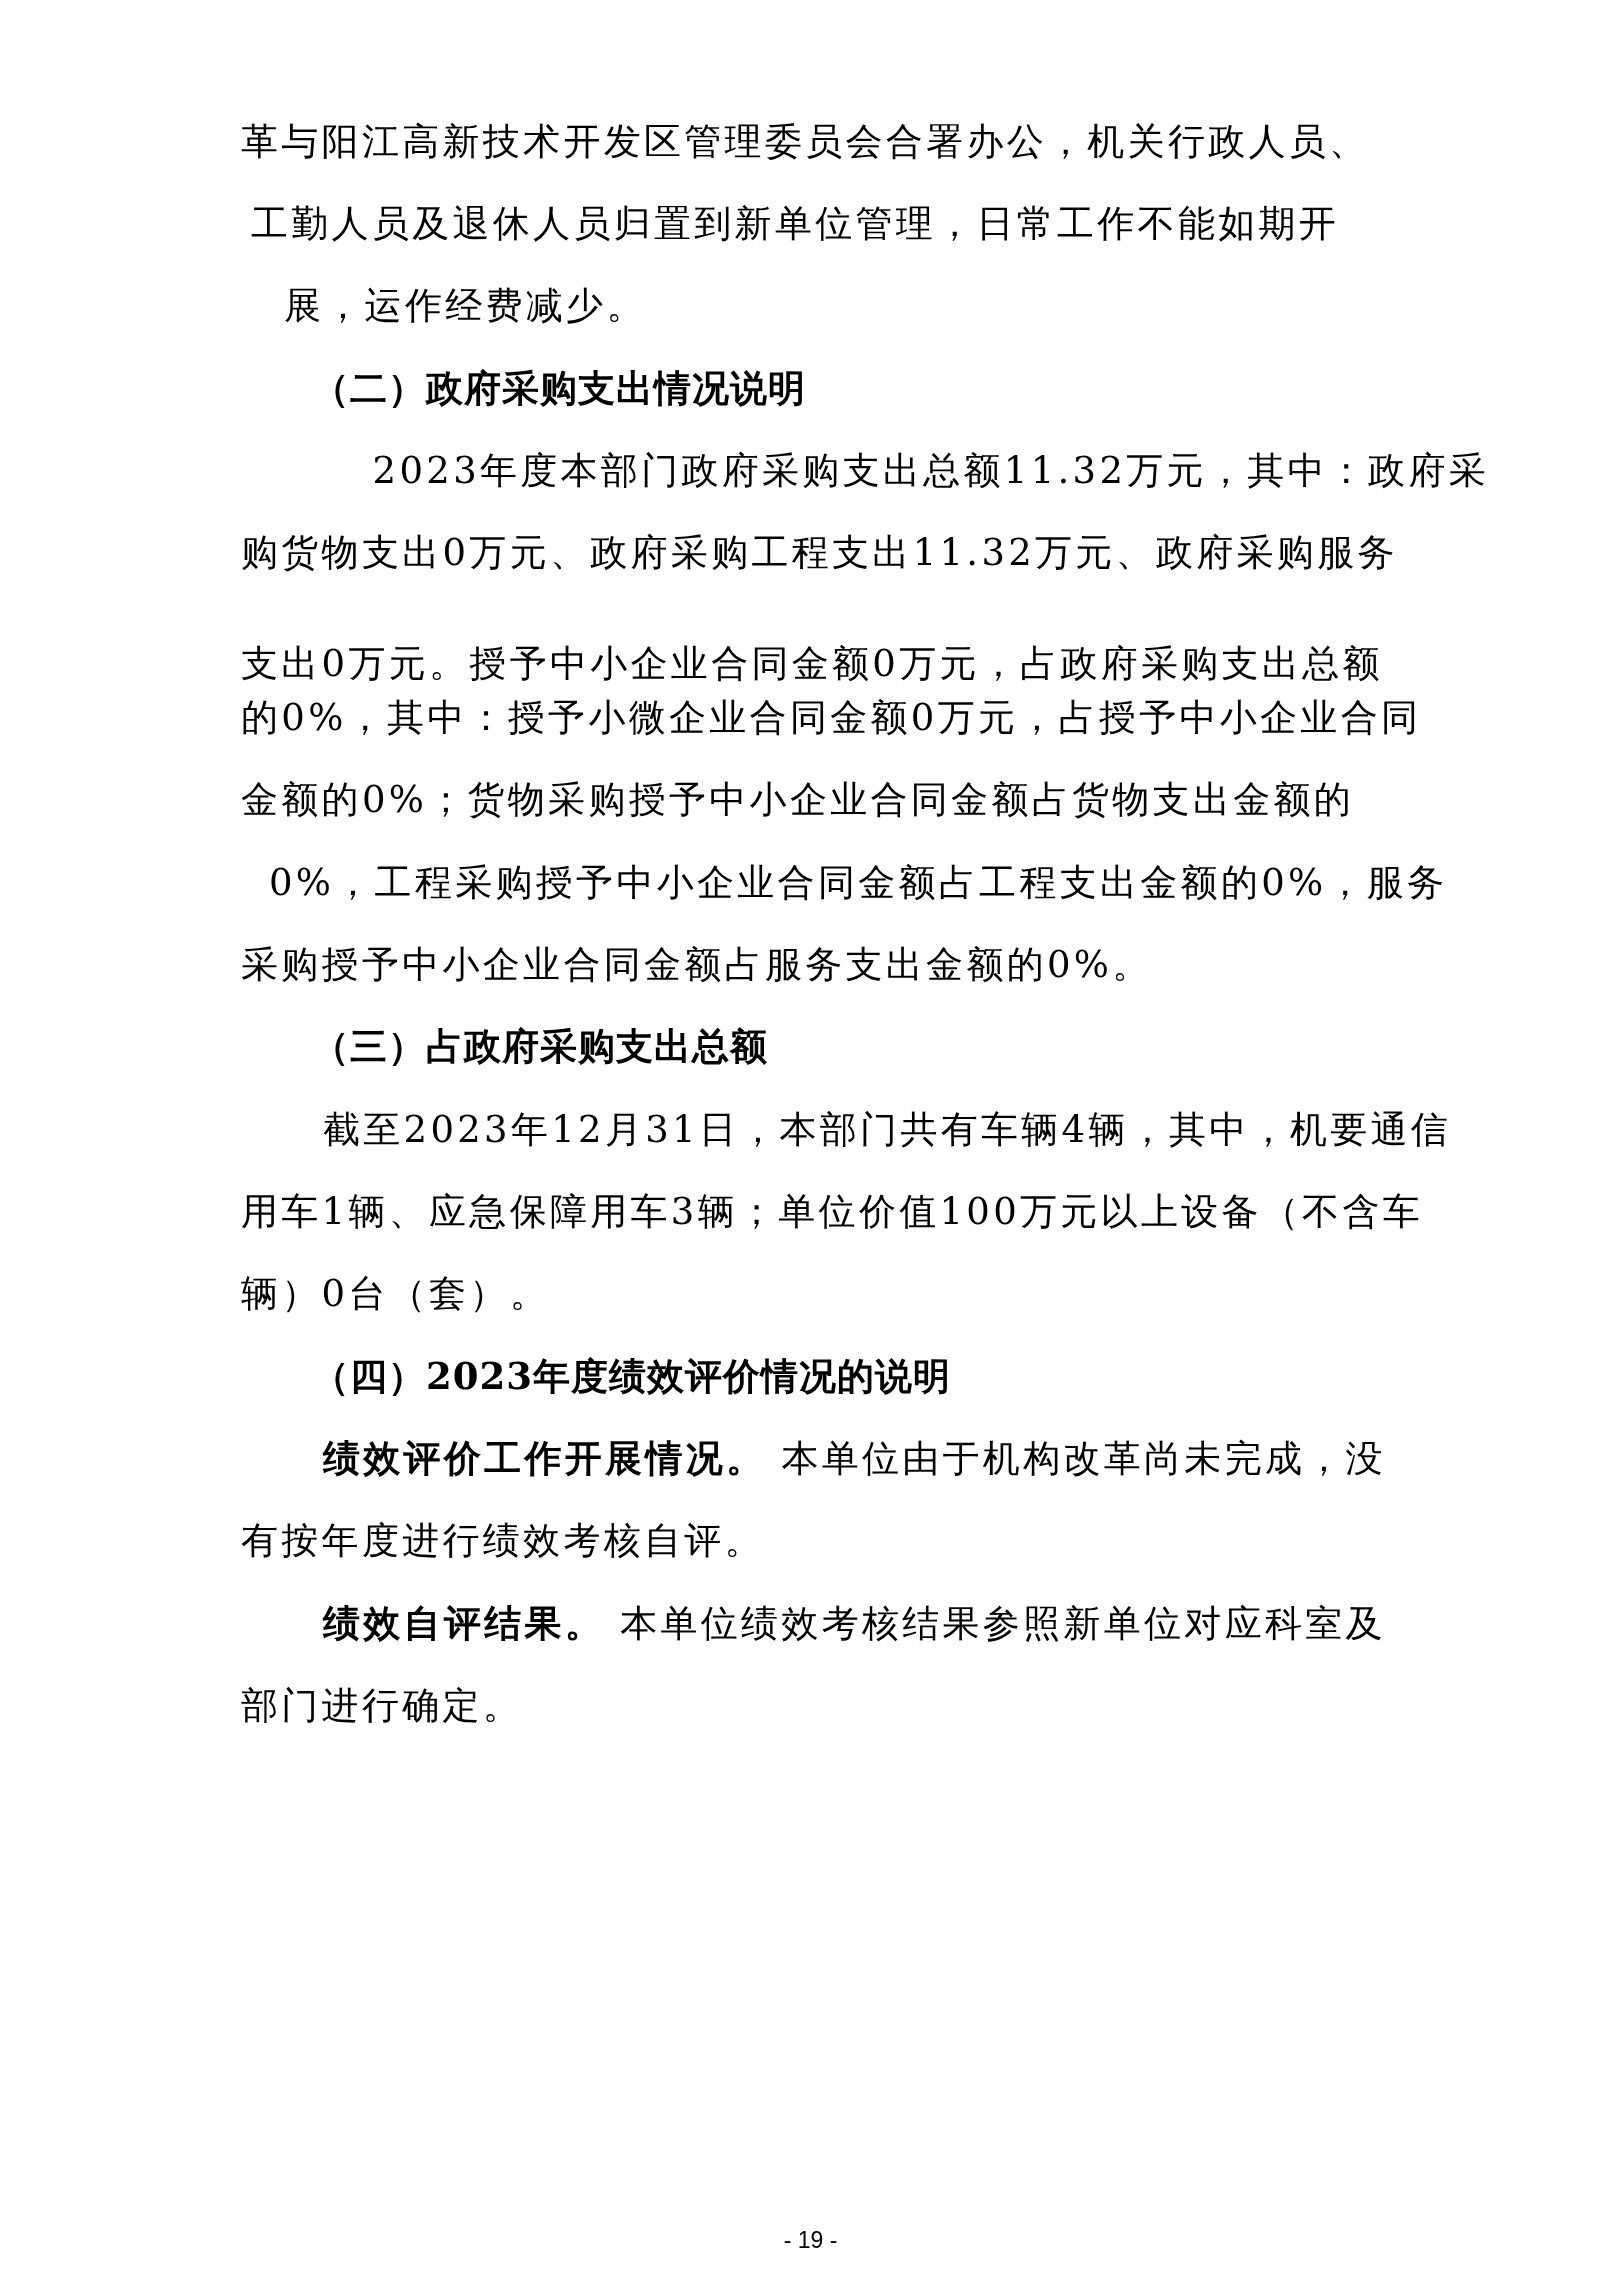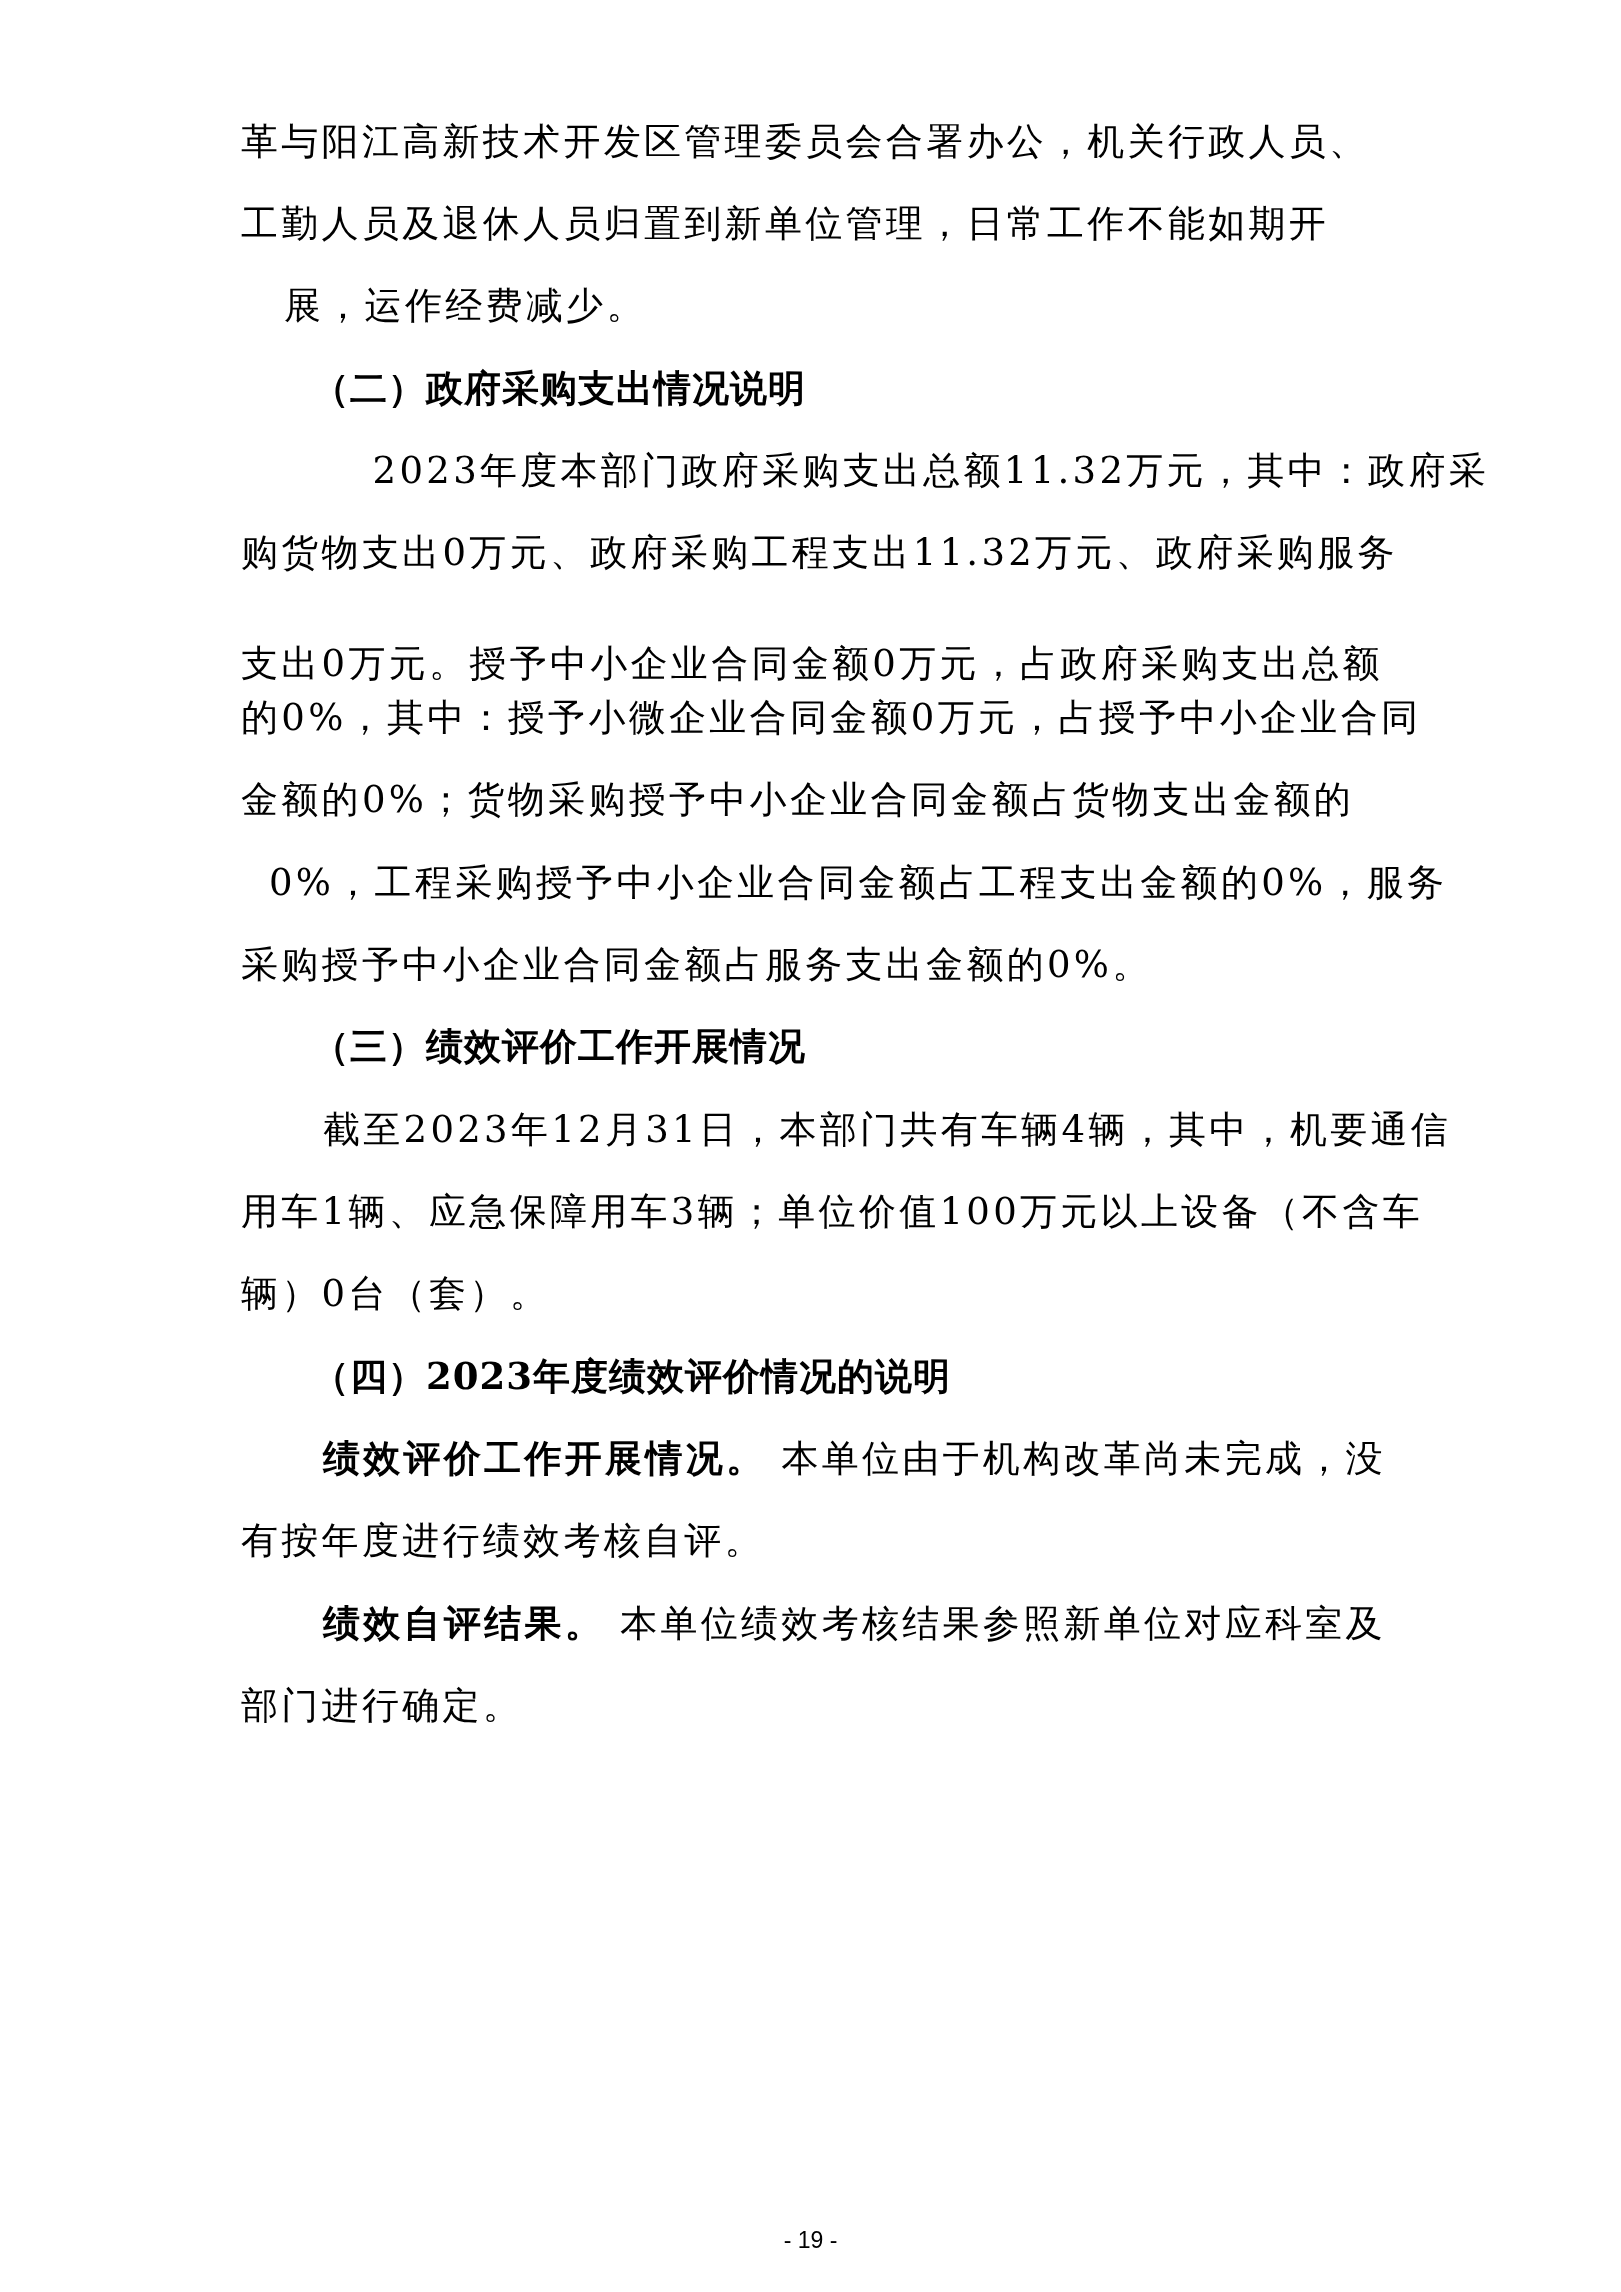--- a/index.html
+++ b/index.html
@@ -47,33 +47,33 @@
       font-size: 23px;
       line-height: 39px;
     }
   </style>
 </head>
 <body>
 
 <div class="page">
 
   <div class="line" style="top:118px;">革与阳江高新技术开发区管理委员会合署办公，机关行政人员、</div>
-  <div class="line" style="top:200px;">工勤人员及退休人员归置到新单位管理，日常工作不能如期开</div>
+  <div class="line" style="top:200px;margin-left:10px;">工勤人员及退休人员归置到新单位管理，日常工作不能如期开</div>
   <div class="line" style="top:282px;margin-left:43px;">展，运作经费减少。</div>
 
   <div class="line indent heading" style="top:365px; left:312px;">（二）政府采购支出情况说明</div>
   <div class="line indent" style="top:447px;text-align:right;">2023年度本部门政府采购支出总额11.32万元，其中：政府采</div>
   <div class="line" style="top:529px;">购货物支出0万元、政府采购工程支出11.32万元、政府采购服务</div>
   <div class="line" style="top:640px;">支出0万元。授予中小企业合同金额0万元，占政府采购支出总额</div>
   <div class="line" style="top:694px;">的0%，其中：授予小微企业合同金额0万元，占授予中小企业合同</div>
   <div class="line" style="top:776px;">金额的0%；货物采购授予中小企业合同金额占货物支出金额的</div>
   <div class="line" style="top:859px;margin-left:28px;">0%，工程采购授予中小企业合同金额占工程支出金额的0%，服务</div>
   <div class="line" style="top:941px;">采购授予中小企业合同金额占服务支出金额的0%。</div>
 
-  <div class="line indent heading" style="top:1023px; left:312px;">（三）绩效评价工作开展情况</div>
+  <div class="line indent heading" style="top:1023px; left:312px;">（三）占政府采购支出总额</div>
   <div class="line indent" style="top:1106px;">截至2023年12月31日，本部门共有车辆4辆，其中，机要通信</div>
   <div class="line" style="top:1188px;">用车1辆、应急保障用车3辆；单位价值100万元以上设备（不含车</div>
   <div class="line" style="top:1270px;">辆）0台（套）。</div>
 
   <div class="line indent heading" style="top:1353px; left:312px;">（四）2023年度绩效评价情况的说明</div>
 
   <div class="line indent" style="top:1435px;">
     <span class="bold">绩效评价工作开展情况。</span>
     <span>本单位由于机构改革尚未完成，没</span>
   </div>

